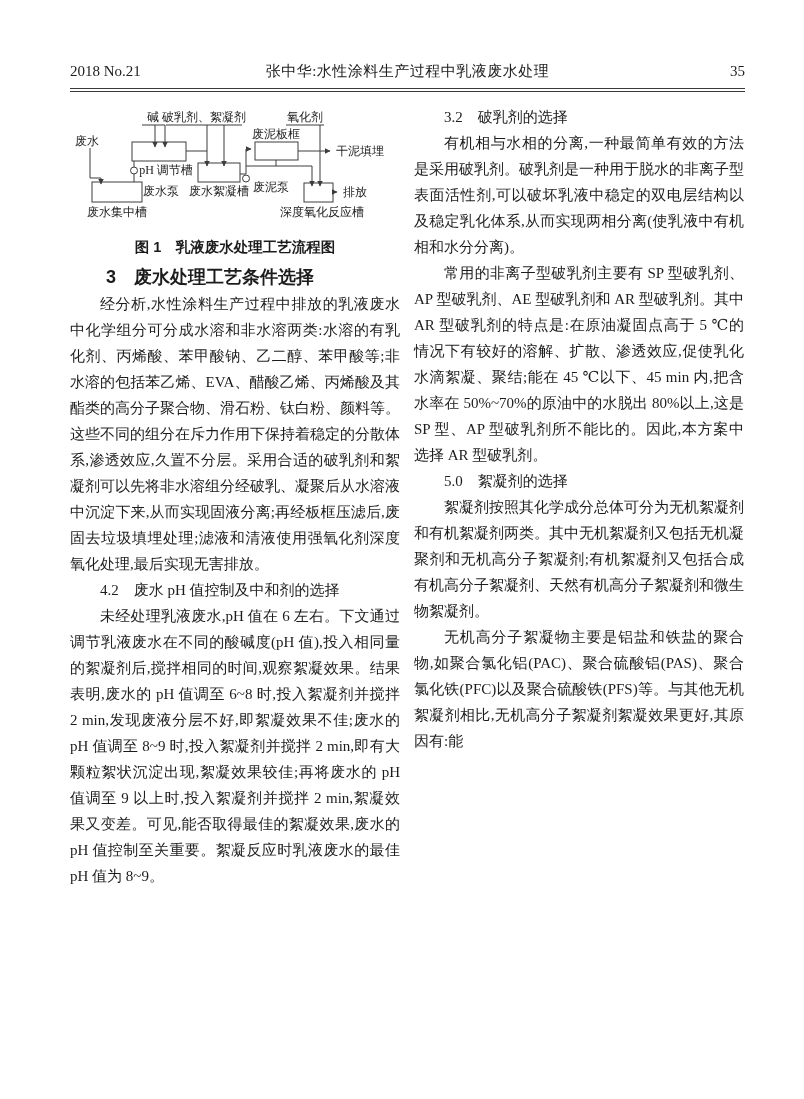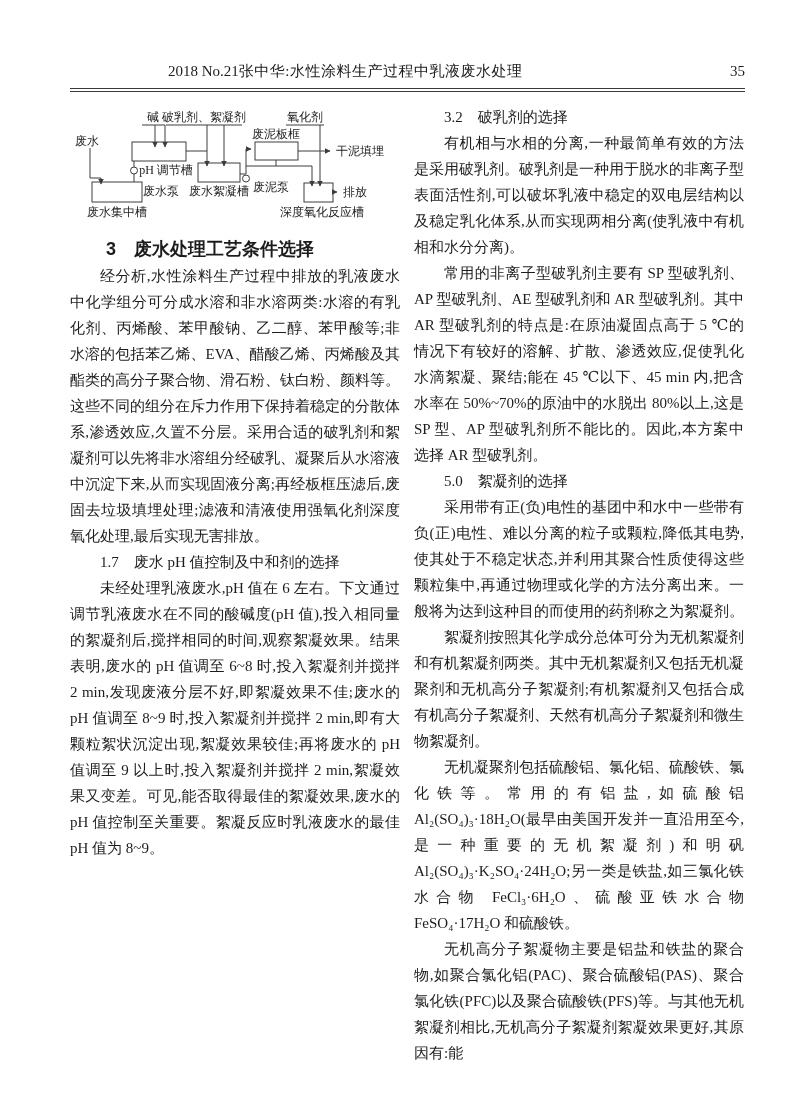--- a/index.html
+++ b/index.html
@@ -2,22 +2,22 @@
 <html><head>
 <meta charset="utf-8">
 <style>
   html,body{margin:0;padding:0;background:#ffffff;}
   .page{
     width:804px;height:1099px;box-sizing:border-box;
     padding:62px 59px 0 70px;background:#ffffff;color:#1c1c1c;
     font-family:"Liberation Serif","DejaVu Serif",serif;position:relative;overflow:hidden;
   }
   .hdr{display:flex;align-items:baseline;font-size:15px;padding:0 0 7px 0;}
-  .hdr .issue{flex:1;text-align:right;}
-  .hdr .rtitle{flex:2;text-align:left;letter-spacing:.5px;}
+  .hdr .issue{flex:1;text-align:left;}
+  .hdr .rtitle{flex:2;text-align:center;letter-spacing:.5px;}
   .hdr .pno{flex:1;text-align:right;}
   .dblrule{height:2px;border-top:1px solid #3a3a3a;border-bottom:1px solid #3a3a3a;margin-bottom:12px;}
   .cols{display:flex;gap:14px;}
   .col{width:330px;font-size:15px;line-height:26px;text-align:justify;}
   .col p{margin:0;text-indent:2em;}
   .col p.noind{text-indent:0;}
   .h3{font-family:"Liberation Sans","DejaVu Sans",sans-serif;font-weight:bold;font-size:18px;
       line-height:27px;margin:0;text-indent:0;}
   .sub{margin:0;text-indent:0;line-height:26px;}
   .fig{width:335px;margin:0 0 4px 0;}
@@ -97,32 +97,31 @@
           <path class="pipe" d="M176,62 H242 V82" marker-end="url(#arr)"></path>
           <path class="pipe" d="M250,21 V82" marker-end="url(#arr)"></path>
 
           <rect class="nodebox" x="234" y="79" width="29" height="19"></rect>
           <text x="252" y="112" text-anchor="middle">深度氧化反应槽</text>
 
           <path class="pipe" d="M263,88 H267" marker-end="url(#arr)"></path>
           <text x="273" y="92">排放</text>
         </svg>
       </div>
+      <div class="figcap">图 1　乳液废水处理工艺流程图</div>
 
       <p class="h3">3　废水处理工艺条件选择</p>
       <p>经分析,水性涂料生产过程中排放的乳液废水中化学组分可分成水溶和非水溶两类:水溶的有乳化剂、丙烯酸、苯甲酸钠、乙二醇、苯甲酸等;非水溶的包括苯乙烯、EVA、醋酸乙烯、丙烯酸及其酯类的高分子聚合物、滑石粉、钛白粉、颜料等。这些不同的组分在斥力作用下保持着稳定的分散体系,渗透效应,久置不分层。采用合适的破乳剂和絮凝剂可以先将非水溶组分经破乳、凝聚后从水溶液中沉淀下来,从而实现固液分离;再经板框压滤后,废固去垃圾填埋处理;滤液和清液使用强氧化剂深度氧化处理,最后实现无害排放。</p>
-      <p class="sub">1.7　废水 pH 值控制及中和剂的选择</p>
+      <p class="sub">4.2　废水 pH 值控制及中和剂的选择</p>
       <p>未经处理乳液废水,pH 值在 6 左右。下文通过调节乳液废水在不同的酸碱度(pH 值),投入相同量的絮凝剂后,搅拌相同的时间,观察絮凝效果。结果表明,废水的 pH 值调至 6~8 时,投入絮凝剂并搅拌 2 min,发现废液分层不好,即絮凝效果不佳;废水的 pH 值调至 8~9 时,投入絮凝剂并搅拌 2 min,即有大颗粒絮状沉淀出现,絮凝效果较佳;再将废水的 pH 值调至 9 以上时,投入絮凝剂并搅拌 2 min,絮凝效果又变差。可见,能否取得最佳的絮凝效果,废水的 pH 值控制至关重要。絮凝反应时乳液废水的最佳 pH 值为 8~9。</p>
     </div>
 
     <div class="col">
       <p class="sub">3.2　破乳剂的选择</p>
       <p>有机相与水相的分离,一种最简单有效的方法是采用破乳剂。破乳剂是一种用于脱水的非离子型表面活性剂,可以破坏乳液中稳定的双电层结构以及稳定乳化体系,从而实现两相分离(使乳液中有机相和水分分离)。</p>
       <p>常用的非离子型破乳剂主要有 SP 型破乳剂、AP 型破乳剂、AE 型破乳剂和 AR 型破乳剂。其中 AR 型破乳剂的特点是:在原油凝固点高于 5 ℃的情况下有较好的溶解、扩散、渗透效应,促使乳化水滴絮凝、聚结;能在 45 ℃以下、45 min 内,把含水率在 50%~70%的原油中的水脱出 80%以上,这是 SP 型、AP 型破乳剂所不能比的。因此,本方案中选择 AR 型破乳剂。</p>
       <p class="sub">5.0　絮凝剂的选择</p>
-      <p>采用带有正(负)电性的基团中和水中一些带有负(正)电性、难以分离的粒子或颗粒,降低其电势,使其处于不稳定状态,并利用其聚合性质使得这些颗粒集中,再通过物理或化学的方法分离出来。一般将为达到这种目的而使用的药剂称之为絮凝剂。</p>
       <p>絮凝剂按照其化学成分总体可分为无机絮凝剂和有机絮凝剂两类。其中无机絮凝剂又包括无机凝聚剂和无机高分子絮凝剂;有机絮凝剂又包括合成有机高分子絮凝剂、天然有机高分子絮凝剂和微生物絮凝剂。</p>
-      <p>无机凝聚剂包括硫酸铝、氯化铝、硫酸铁、氯化铁等。常用的有铝盐,如硫酸铝 Al₂(SO₄)₃·18H₂O(最早由美国开发并一直沿用至今,是一种重要的无机絮凝剂)和明矾 Al₂(SO₄)₃·K₂SO₄·24H₂O;另一类是铁盐,如三氯化铁水合物 FeCl₃·6H₂O、硫酸亚铁水合物 FeSO₄·17H₂O 和硫酸铁。</p>
       <p>无机高分子絮凝物主要是铝盐和铁盐的聚合物,如聚合氯化铝(PAC)、聚合硫酸铝(PAS)、聚合氯化铁(PFC)以及聚合硫酸铁(PFS)等。与其他无机絮凝剂相比,无机高分子絮凝剂絮凝效果更好,其原因有:能</p>
     </div>
 
   </div>
 </div>
 
 </body></html>

